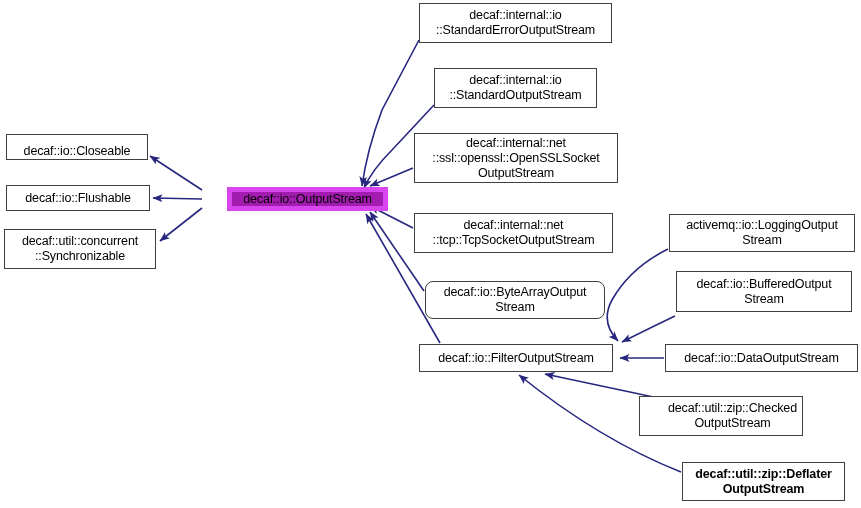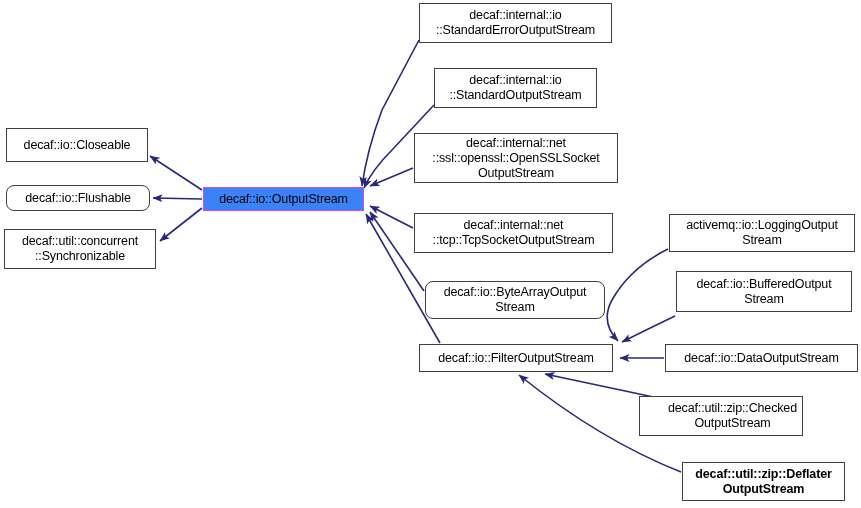--- a/index.html
+++ b/index.html
@@ -34,22 +34,23 @@
     background: #ffffff;
     border: 1px solid #404040;
     color: #000000;
     font-size: 12.5px;
     line-height: 15px;
     letter-spacing: -0.15px;
     white-space: pre-line;
     z-index: 2;
   }
   .node.highlight {
-    background: #3b82f6;
-    border: 1px solid #d946ef;
+    background: #a21caf;
+    border: 5px solid #d946ef;
+    margin-left: 24px;
   }
   .node-label {
     display: block;
     padding: 0 4px;
     white-space: pre-line;
   }
 </style>
 </head>
 <body>
 
@@ -80,25 +81,25 @@
       <path d="M 664 358 L 620 358"></path>
       <path d="M 677 402 L 545 374"></path>
       <path d="M 681 472 Q 600 440 519 375"></path>
     </g>
   </svg>
 
   <div class="node highlight" style="left:203px; top:187px; width:161px; height:24px;">
     <span class="node-label">decaf::io::OutputStream</span>
   </div>
 
-  <div class="node" style="left:6px; top:128px; width:142px; height:34px;">
+  <div class="node" style="left:6px; top:134px; width:142px; height:26px;align-items:flex-end;">
     <span class="node-label">decaf::io::Closeable</span>
   </div>
 
-  <div class="node" style="left:6px; top:185px; width:144px; height:26px;border-radius:8px;">
+  <div class="node" style="left:6px; top:185px; width:144px; height:26px;">
     <span class="node-label">decaf::io::Flushable</span>
   </div>
 
   <div class="node" style="left:4px; top:229px; width:152px; height:40px;">
     <span class="node-label">decaf::util::concurrent
 ::Synchronizable</span>
   </div>
 
   <div class="node" style="left:419px; top:3px; width:193px; height:40px;">
     <span class="node-label">decaf::internal::io

